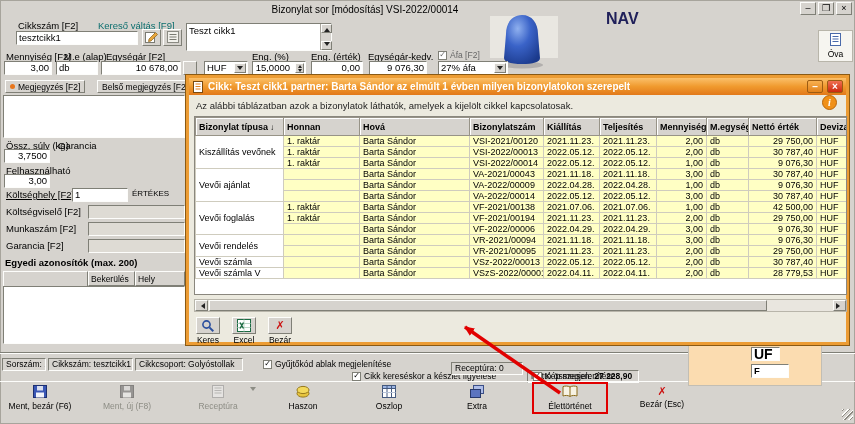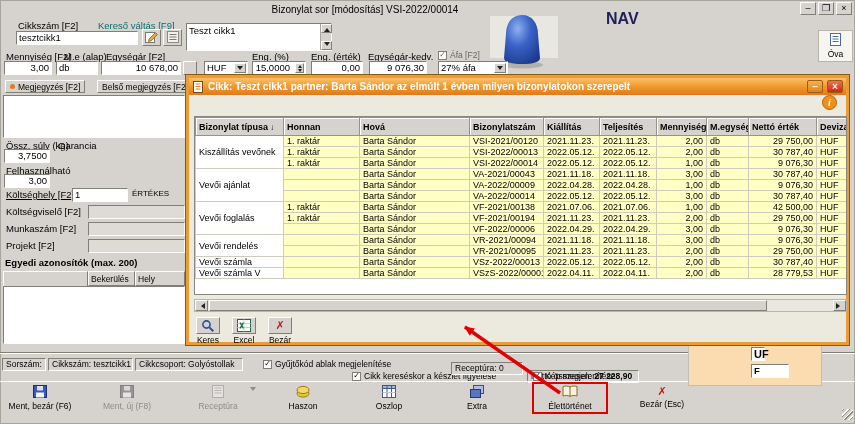--- a/index.html
+++ b/index.html
@@ -146,21 +146,21 @@
   <div class="lbl" style="left:6px;top:166px">Felhasználható</div>
   <div class="inp num" style="left:4px;top:174px;width:46px">3,00</div>
 
   <div class="lbl" style="left:6px;top:190px;text-decoration:underline">Költséghely [F2]</div>
   <div class="inp" style="left:72px;top:188px;width:56px">1</div>
   <div class="lbl" style="left:132px;top:190px;font-size:8px">ÉRTÉKES</div>
   <div class="lbl" style="left:6px;top:207px">Költségviselő [F2]</div>
   <div class="inp dis" style="left:88px;top:205px;width:97px"></div>
   <div class="lbl" style="left:6px;top:224px">Munkaszám [F2]</div>
   <div class="inp dis" style="left:88px;top:222px;width:97px"></div>
-  <div class="lbl" style="left:6px;top:241px">Projekt [F2]</div>
+  <div class="lbl" style="left:6px;top:241px">Garancia [F2]</div>
   <div class="inp dis" style="left:88px;top:239px;width:97px"></div>
 
   <div class="lbl" style="left:5px;top:258px;font-weight:bold">Egyedi azonosítók (max. 200)</div>
   <div class="abs raised" style="left:3px;top:271px;width:85px;height:15px;font-size:8.5px;padding:20px 2px">Egyedi azonosító</div>
   <div class="abs raised" style="left:88px;top:271px;width:47px;height:15px;font-size:8.5px;padding:2px 2px">Bekerülés</div>
   <div class="abs raised" style="left:135px;top:271px;width:50px;height:15px;font-size:8.5px;padding:2px 2px">Hely</div>
   <div class="abs sunken" style="left:3px;top:286px;width:182px;height:58px"></div>
 
   <div class="divider"></div>
 
@@ -289,21 +289,21 @@
   <span><svg width="11" height="13">
         <rect x="0.5" y="0.5" width="10" height="12" fill="#fff" stroke="#4a6aaa"></rect>
         <line x1="2.5" y1="3.5" x2="8.5" y2="3.5" stroke="#4a6aaa"></line>
         <line x1="2.5" y1="6" x2="8.5" y2="6" stroke="#4a6aaa"></line>
         <line x1="2.5" y1="8.5" x2="8.5" y2="8.5" stroke="#4a6aaa"></line>
       </svg></span>
   <span style="font-size:8.5px">Óva</span>
 </div>
 
 <div class="abs" style="left:688px;top:344px;width:134px;height:42px;background:#fbdcb0;border:1px solid #c2beb4">
-  <div class="abs sunken" style="left:62px;top:2px;width:14px;height:14px;font-size:11px;font-weight:bold;line-height:12px;padding:0 2px">UF</div>
+  <div class="abs sunken" style="left:62px;top:2px;width:29px;height:14px;font-size:14px;font-weight:bold;line-height:12px;padding:0 2px">UF</div>
   <div class="abs sunken" style="left:62px;top:19px;width:38px;height:14px;font-size:9.5px;font-weight:bold;line-height:12px;padding:0 2px">F</div>
 </div>
 
 <div id="dialog">
   <div class="dlg-titlebar">
     <span style="display:flex">
         <svg width="12" height="12">
           <rect x="1.5" y="0.5" width="9" height="11" fill="#fff" stroke="#7a4a10"></rect>
           <line x1="3.5" y1="3" x2="8.5" y2="3" stroke="#e08020"></line>
           <line x1="3.5" y1="5.5" x2="8.5" y2="5.5" stroke="#e08020"></line>
@@ -311,20 +311,21 @@
         </svg>
       </span>
     <span class="dlg-title">Cikk: Teszt cikk1 partner: Barta Sándor az elmúlt 1 évben milyen bizonylatokon szerepelt</span>
     <span class="dlg-ctrl min">
         <span>–</span>
       </span>
     <span class="dlg-ctrl close">
         <span>×</span>
       </span>
   </div>
+  <div class="dlg-info">Az alábbi táblázatban azok a bizonylatok láthatók, amelyek a kijelölt cikkel kapcsolatosak.</div>
   <div class="info-badge">i</div>
 
   <div class="tbl-wrap">
     <table>
       <colgroup>
         <col style="width:88px">
           <col style="width:76px">
           <col style="width:110px">
           <col style="width:74px">
           <col style="width:56px">

